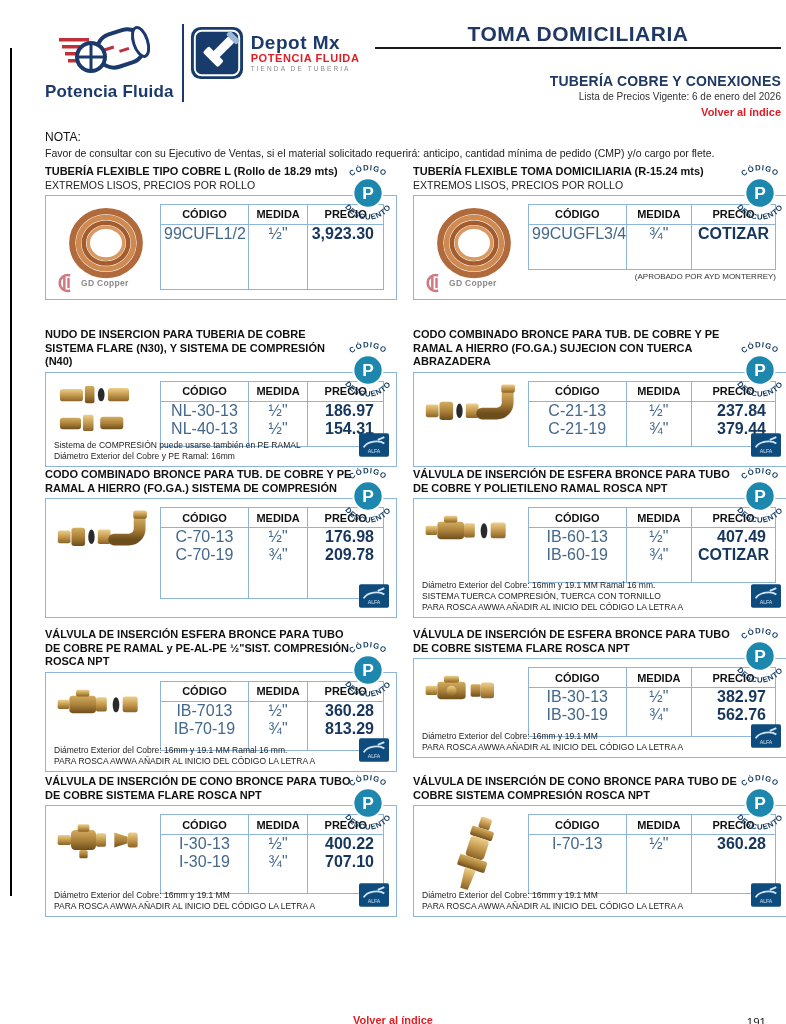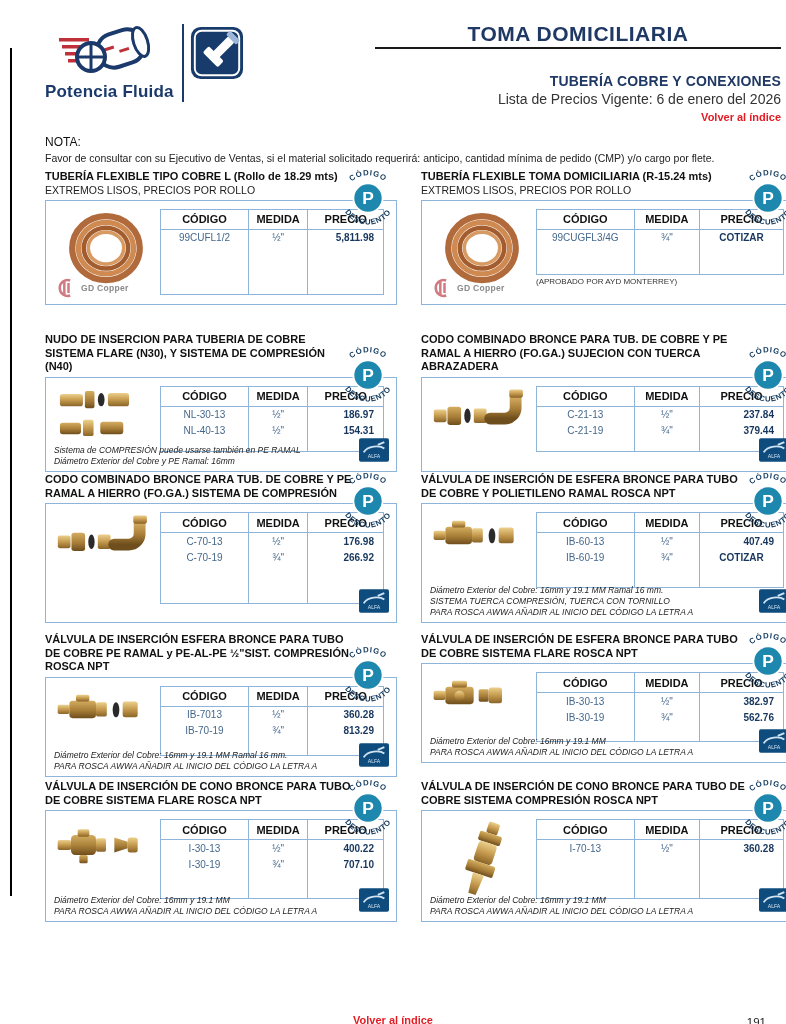--- a/index.html
+++ b/index.html
@@ -14,54 +14,54 @@
   .pf-name{font-size:17px;font-weight:bold;color:#1b3a6b;margin-top:-4px;letter-spacing:.2px;}
   .logo-sep{width:2px;background:#1b3a6b;height:78px;margin:4px 6px 0 0;}
   .logo-depot{display:flex;align-items:center;gap:7px;margin-top:6px;}
   .depot-text{display:flex;flex-direction:column;line-height:1.05;}
   .depot-l1{font-size:19px;font-weight:bold;color:#1b3a6b;letter-spacing:.5px;}
   .depot-l2{font-size:11px;font-weight:bold;color:#e31b23;letter-spacing:.6px;}
   .depot-l3{font-size:6.5px;color:#8a8a8a;letter-spacing:2.1px;margin-top:1px;}
   .head-right{flex:1;text-align:right;}
   .main-title{display:block;font-size:21px;font-weight:bold;color:#1f3864;text-align:center;letter-spacing:.5px;border-bottom:2.5px solid #1a1a1a;padding-bottom:1px;margin:2px 0 6px 0;}
   .sub-title{font-size:14px;font-weight:bold;color:#1f3864;letter-spacing:.2px;margin-top:24px;}
-  .dateline{font-size:14px;color:#333;margin-top:2px;}
+  .dateline{font-size:10px;color:#333;margin-top:2px;}
   .back-link{font-size:11px;font-weight:bold;color:#e31b23;margin-top:2px;display:inline-block;cursor:pointer;}
 
   
   .nota{margin:10px 0 0 45px;width:730px;}
   .nota-label{font-size:12px;font-weight:normal;color:#111;display:block;}
   .nota-text{font-size:10.5px;color:#222;margin-top:3px;}
 
   
-  .grid{display:grid;grid-template-columns:352px 376px;column-gap:24px;margin:6px 0 0 45px;
+  .grid{display:grid;grid-template-columns:352px 376px;column-gap:16px;margin:6px 0 0 45px;
         grid-template-rows:163px 140px 160px 147px 152px;}
   .ptitle{font-size:11px;font-weight:bold;line-height:13.5px;color:#111;padding-right:42px;}
   .psub{font-size:10.5px;color:#222;line-height:13px;}
   .pbox{position:relative;border:1.5px solid #8eb4d9;margin-top:3px;padding:6px 8px;box-sizing:border-box;}
   .b105{height:105px;} .b95{height:95px;} .b120{height:120px;} .b100{height:100px;} .b112{height:112px;}
   .prow{display:flex;}
   .pimg{width:104px;flex:none;display:flex;align-items:flex-start;justify-content:center;padding-top:2px;}
   .twrap{flex:1;padding:2px 4px 0 2px;}
-  .tnote{font-size:8px;color:#333;margin-top:2px;}
+  .tnote{font-size:8px;color:#333;margin-top:2px;text-align:right;}
 
   table.tab{width:100%;border:1.5px solid #8eb4d9;border-collapse:collapse;table-layout:fixed;}
   .t86{height:86px;} .t66{height:66px;} .t92{height:92px;} .t76{height:76px;} .t70{height:70px;} .t80{height:80px;}
   .tab td{padding:0 3px;overflow:hidden;}
   .tab .w1{width:40%;} .tab .w2{width:26%;} .tab .w3{width:34%;}
   .tab .c2,.tab .c3{border-left:1.5px solid #8eb4d9;}
   .hrow td{font-weight:bold;font-size:11px;color:#111;text-align:center;height:19px;border-bottom:1.5px solid #8eb4d9;}
-  .drow td{font-size:10px;height:16px;text-align:center;}
+  .drow td{font-size:16px;height:16px;text-align:center;}
   .code{color:#44688c;}
   .med{color:#44688c;}
   .price{text-align:right !important;font-weight:bold;color:#17365d;padding-right:9px !important;}
   .price.quote{text-align:center !important;padding-right:3px !important;}
   .frow td{height:auto;}
 
-  .pnotes{position:absolute;left:8px;bottom:4px;right:52px;font-size:8.5px;line-height:11px;color:#222;font-style:italic;}
+  .pnotes{position:absolute;left:8px;bottom:4px;right:52px;font-size:8.5px;line-height:11px;color:#222;}
   .brand-gd{position:absolute;left:10px;bottom:6px;display:flex;align-items:center;gap:5px;}
   .gd-label{font-size:8.5px;font-weight:bold;color:#8a8a8a;letter-spacing:.3px;}
   .brand-alfa{position:absolute;right:7px;bottom:5px;}
 
   .badge{position:absolute;top:-34px;right:-4px;width:64px;height:64px;z-index:5;}
   .arc-t{font-size:8.5px;font-weight:bold;fill:#123a5e;letter-spacing:.8px;}
   .badge-p{font-size:19px;font-weight:bold;fill:#ffffff;}
 
   
   .footer-back{position:absolute;left:0;right:0;bottom:18px;text-align:center;font-size:11px;font-weight:bold;color:#e31b23;cursor:pointer;}
@@ -116,20 +116,25 @@
       <div class="logo-depot">
         <svg width="54" height="54" viewBox="0 0 56 56">
           <rect x="1" y="1" width="54" height="54" rx="10" fill="#173c6b"></rect>
           <rect x="5" y="5" width="46" height="46" rx="7" fill="none" stroke="#ffffff" stroke-width="2"></rect>
           <g transform="rotate(45 28 28)" fill="#ffffff">
             <rect x="24" y="7" width="9" height="24" rx="2"></rect>
             <rect x="17" y="29" width="22" height="9" rx="2"></rect>
             <rect x="21" y="2" width="15" height="6" rx="2" fill="#9db7d8"></rect>
           </g>
         </svg>
+        <div class="depot-text">
+          <span class="depot-l1">Depot Mx</span>
+          <span class="depot-l2">POTENCIA FLUIDA</span>
+          <span class="depot-l3">TIENDA DE TUBERIA</span>
+        </div>
       </div>
     </div>
     <div class="head-right">
       <span class="main-title">TOMA DOMICILIARIA</span>
       <div class="sub-title">TUBERÍA COBRE Y CONEXIONES</div>
       <div class="dateline">Lista de Precios Vigente:  6 de enero del 2026</div>
       <a class="back-link">Volver al índice</a>
     </div>
   </header>
 
@@ -165,21 +170,21 @@
             <table class="tab t86">
               <tbody>
                   <tr class="hrow">
                     <td class="w1">CÓDIGO</td>
                     <td class="w2 c2">MEDIDA</td>
                     <td class="w3 c3">PRECIO</td>
                   </tr>
               <tr class="drow">
                     <td class="code">99CUFL1/2</td>
                     <td class="c2 med">½"</td>
-                    <td class="c3 price">5,811.98</td>
+                    <td class="c3 price">3,923.30</td>
                   </tr>
               <tr class="frow">
                     <td></td>
                     <td class="c2"></td>
                     <td class="c3"></td>
                   </tr>
             </tbody>
               </table>
           </div>
         </div>
@@ -403,21 +408,21 @@
                     <td class="w3 c3">PRECIO</td>
                   </tr>
               <tr class="drow">
                     <td class="code">C-70-13</td>
                     <td class="c2 med">½"</td>
                     <td class="c3 price">176.98</td>
                   </tr>
               <tr class="drow">
                     <td class="code">C-70-19</td>
                     <td class="c2 med">¾"</td>
-                    <td class="c3 price">266.92</td>
+                    <td class="c3 price">209.78</td>
                   </tr>
               <tr class="frow">
                     <td></td>
                     <td class="c2"></td>
                     <td class="c3"></td>
                   </tr>
             </tbody>
               </table>
           </div>
         </div>

